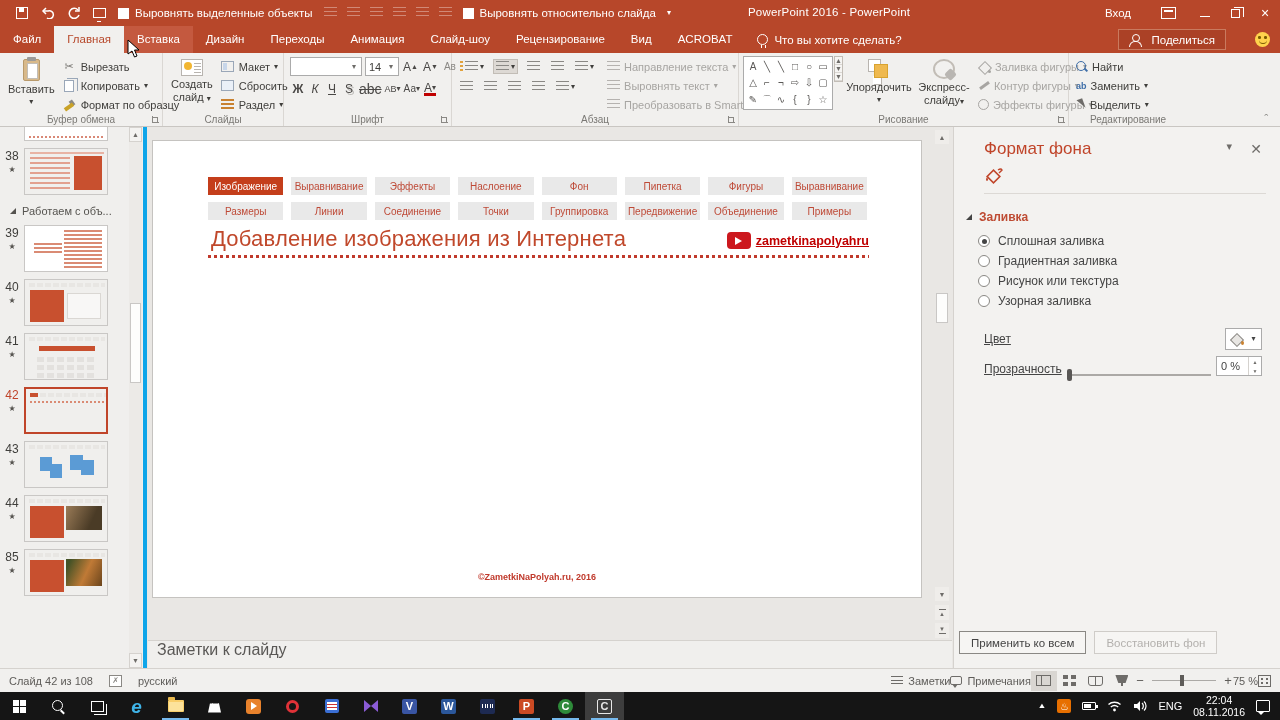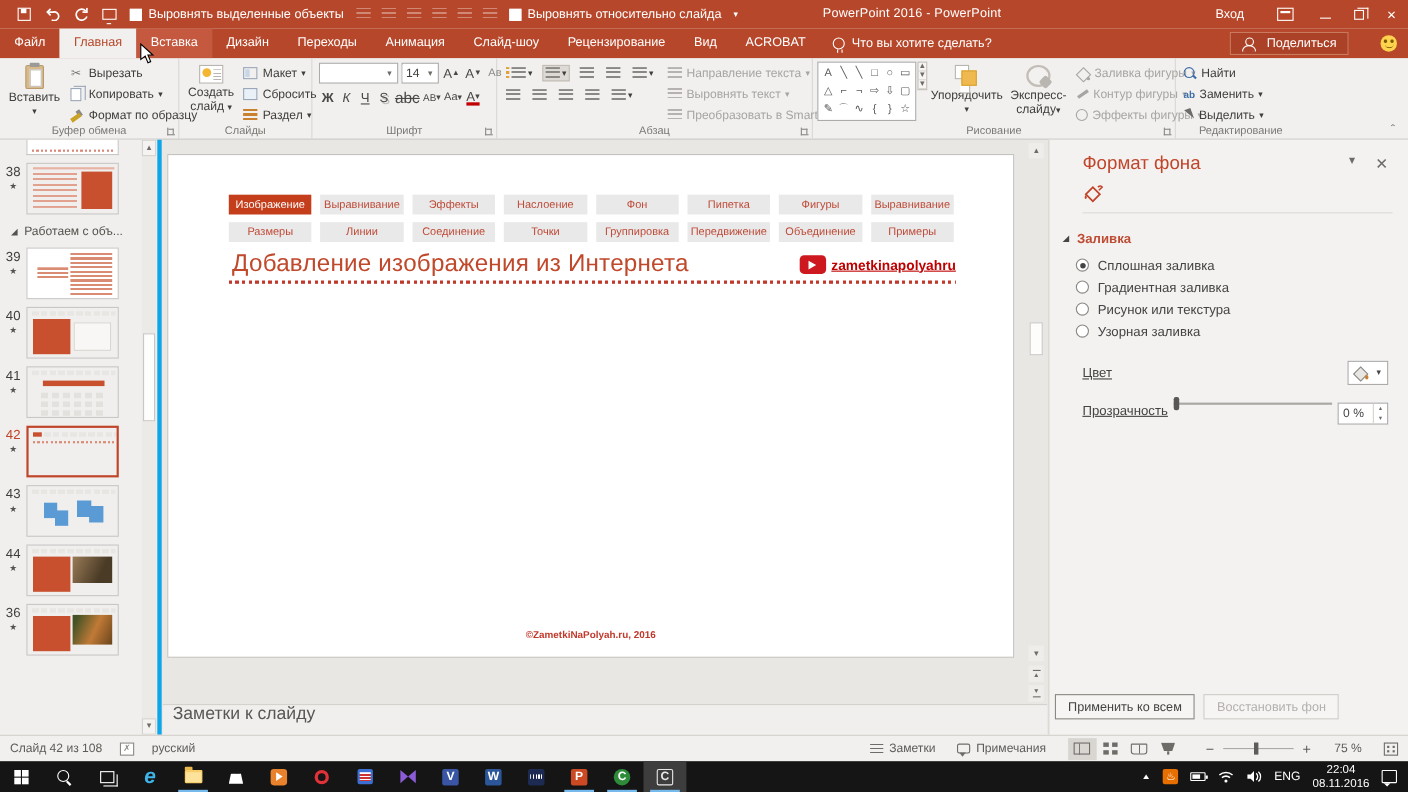--- a/index.html
+++ b/index.html
@@ -199,36 +199,36 @@
 .radio{width:12px;height:12px;border-radius:50%;border:1px solid #8A8884;background:#fff;position:relative;flex:none}
 .radio.on::after{content:"";position:absolute;left:2.5px;top:2.5px;width:5px;height:5px;border-radius:50%;background:#444}
 .chk-row{display:flex;align-items:center;gap:8px;margin:12px 0 0 24px}
 .chk{width:12px;height:12px;border:1px solid #8A8884;background:#fff;flex:none}
 .color-row{display:flex;align-items:center;margin:20px 18px 0 30px}
 .u{text-decoration:underline}
 .color-btn{margin-left:auto;width:37px;height:22px;background:#fff;border:1px solid #ABABAB;display:flex;align-items:center;justify-content:space-around;padding:0 2px}
 .bucket-sm{width:13px;height:12px;position:relative}
 .bucket-sm::before{content:"";position:absolute;left:1px;top:2px;width:8px;height:8px;border:1.4px solid #8A8884;transform:rotate(45deg);background:#E8E6E3}
 .bucket-sm::after{content:"";position:absolute;right:0;bottom:0;width:3px;height:4px;background:#C9812F;border-radius:50%}
-.trans-row{display:flex;align-items:flex-start;margin:16px 18px 0 30px;gap:5px}
+.trans-row{display:flex;align-items:flex-end;margin:6px 18px 0 30px;gap:5px}
 .slider{flex:1;height:2px;background:#ABA9A6;position:relative}
 .slider .knob{position:absolute;left:0;top:-5px;width:5px;height:12px;background:#595755;border-radius:2px}
 .spin{width:46px;height:20px;background:#fff;border:1px solid #ABABAB;display:flex;align-items:center}
 .spin input{width:30px;border:none;font-size:11px;padding-left:4px;font-family:inherit;color:#444;background:transparent}
 .spin .steps{margin-left:auto;display:flex;flex-direction:column;border-left:1px solid #D5D2CE;height:100%}
 .spin .steps span{flex:1;display:flex;align-items:center;justify-content:center;font-size:5px;color:#6E6C69;width:12px}
 .fp-bottom{position:absolute;left:5px;bottom:14px;display:flex;gap:8px}
 .fp-btn{height:23px;padding:0 11px;font-size:11.5px;display:flex;align-items:center;background:#F6F5F3;border:1px solid #8A8884;color:#444}
 .fp-btn.disabled{border:1px solid #CFCCC8;color:#B3B0AD}
 
 
 .statusbar{position:absolute;left:0;right:0;bottom:28px;height:24px;background:#F1F0EE;border-top:1px solid #D5D2CE;display:flex;align-items:center;font-size:11px;color:#5E5C59;padding:0 9px}
 .sb-left{display:flex;align-items:center;gap:16px}
 .spell-ic{width:13px;height:12px;border:1px solid #8A8884;background:#fff;position:relative;font-size:8px;color:#8A8884;display:flex;align-items:center;justify-content:center}
-.sb-right{margin-left:auto;display:flex;align-items:center;gap:20px}
+.sb-right{margin-left:auto;display:flex;align-items:center;gap:0}
 .sb-item{display:flex;align-items:center;gap:5px}
 .notes-ic{width:12px;height:10px;background:repeating-linear-gradient(to bottom,#6E6C69 0 1.3px,transparent 1.3px 3.6px)}
 .comm-ic{width:12px;height:9px;border:1.3px solid #6E6C69;border-radius:2px;position:relative}
 .comm-ic::after{content:"";position:absolute;left:1px;bottom:-4px;border-left:3px solid transparent;border-right:3px solid transparent;border-top:4px solid #6E6C69}
 .viewbtns{display:flex}
 .vb{width:26px;height:20px;display:flex;align-items:center;justify-content:center}
 .vb.sel{background:#D9D6D2}
 .vb-norm{width:15px;height:11px;border:1px solid #6E6C69;background:linear-gradient(90deg,#6E6C69 1px,transparent 1px) no-repeat 4px 0/1px 11px}
 .vb-sort{width:13px;height:11px;background:
  linear-gradient(#6E6C69,#6E6C69) no-repeat 0 0/5px 4px,
@@ -676,21 +676,21 @@
           </div>
           <div class="thumb-row">
             <div class="numcol">
               <div class="tnum">44</div>
               <div class="tstar">★</div>
             </div>
             <div class="mini k44"></div>
           </div>
           <div class="thumb-row">
             <div class="numcol">
-              <div class="tnum">36</div>
+              <div class="tnum">85</div>
               <div class="tstar">★</div>
             </div>
             <div class="mini k45"></div>
           </div>
         </div>
       <div class="tscroll">
         <span class="sarr" style="top:0">▲</span>
         <span class="sthumb" style="top:176px;height:80px"></span>
         <span class="sarr" style="bottom:0">▼</span>
       </div>

